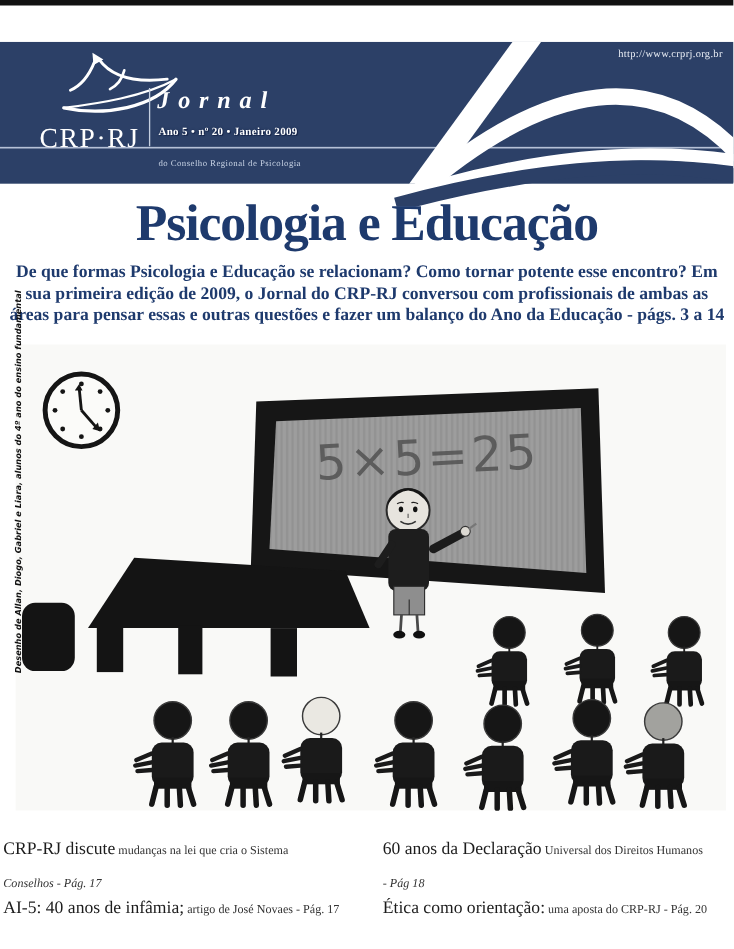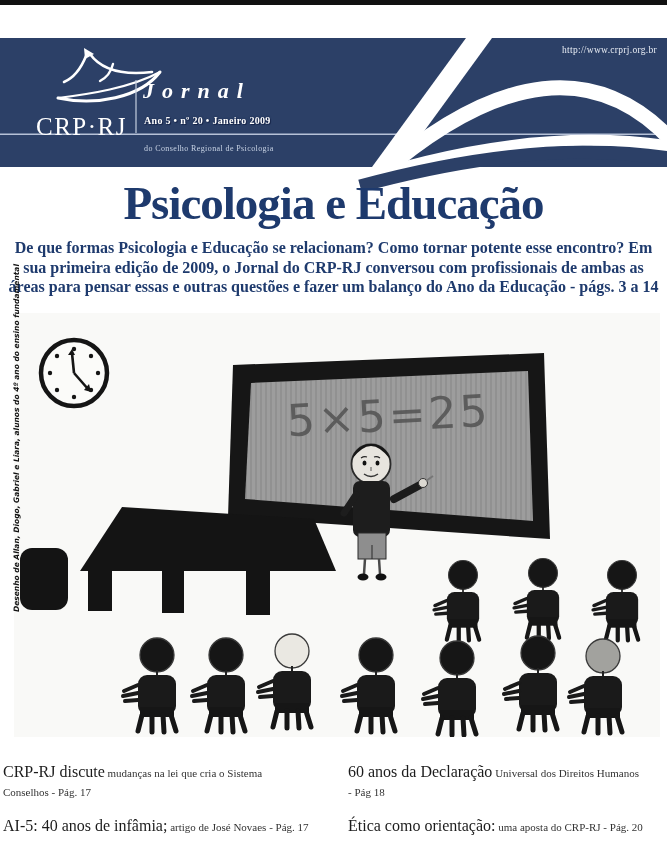--- a/index.html
+++ b/index.html
@@ -26,21 +26,21 @@
         font-size:16px;font-weight:bold;line-height:19.5px;color:#1e3a6d;}
   
   .illo{position:absolute;left:14px;top:313px;width:646px;height:424px;}
   .vcaption{position:absolute;left:12px;top:612px;transform:rotate(-90deg);
             transform-origin:0 0;white-space:nowrap;font-family:"DejaVu Sans",sans-serif;
             font-size:7.5px;font-style:italic;font-weight:bold;color:#111;}
   
   .teaser{position:absolute;color:#1c1c1c;}
   .teaser .lead{font-size:16px;}
   .teaser .rest{font-size:11px;color:#333;}
-  .teaser .line2{font-size:11px;color:#333;margin-top:5px;}
+  .teaser .line2{font-size:11px;color:#333;margin-top:16px;font-style:italic;}
   .t-tl{left:3px; top:763px;width:335px;}
   .t-tr{left:348px;top:763px;width:316px;}
   .t-bl{left:3px; top:817px;width:345px;}
   .t-br{left:348px;top:817px;width:318px;}
 </style>
 </head>
 <body>
 
 <div class="page">
 

